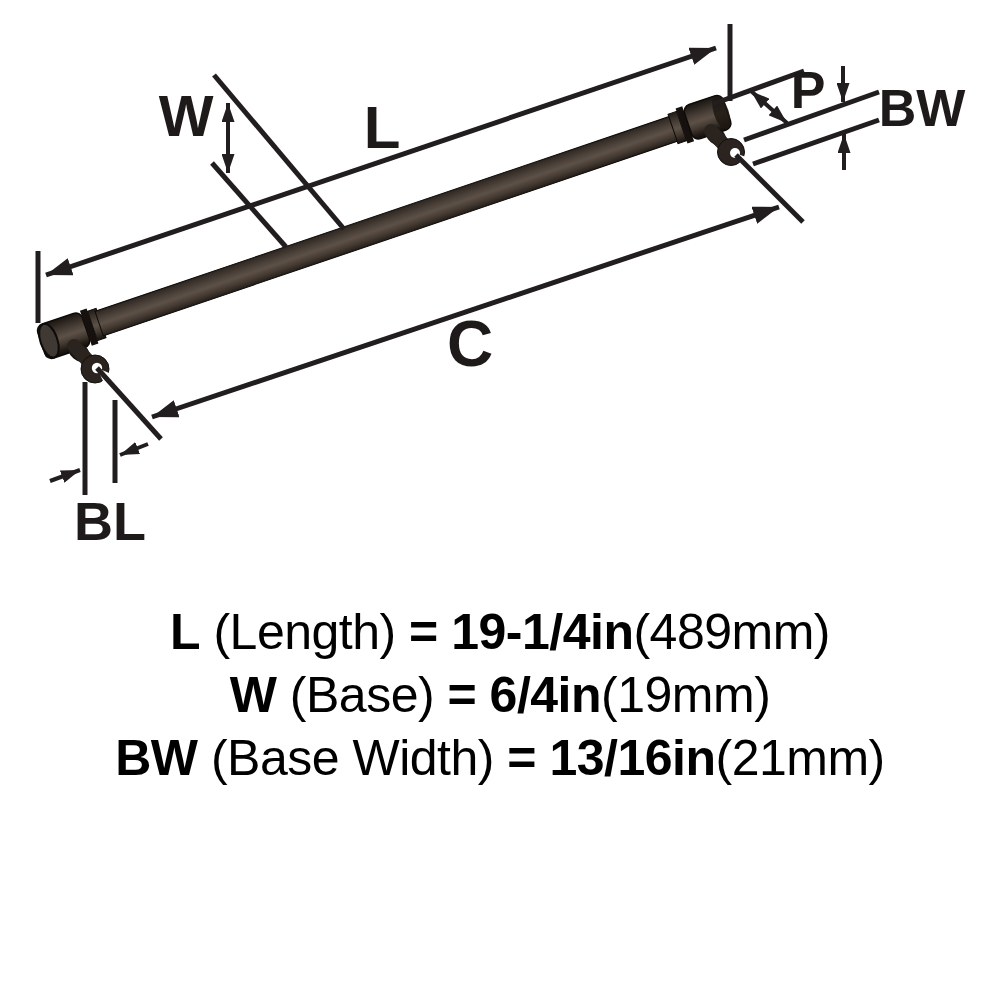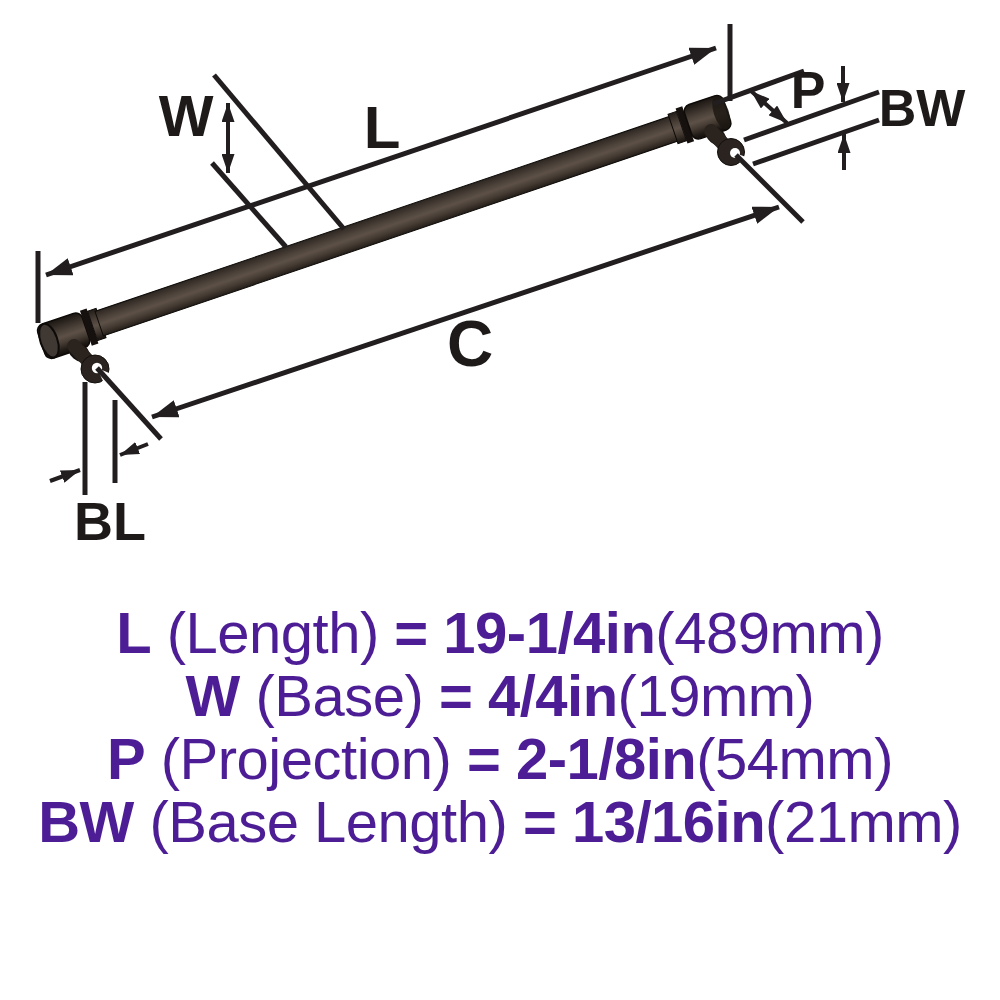--- a/index.html
+++ b/index.html
@@ -15,22 +15,22 @@
   .lbl-W{left:186px;top:116px;font-size:58px;}
   .lbl-L{left:382px;top:128px;font-size:60px;}
   .lbl-P{left:808px;top:90px;font-size:52px;}
   .lbl-BW{left:922px;top:108px;font-size:52px;}
   .lbl-C{left:470px;top:344px;font-size:64px;}
   .lbl-BL{left:110px;top:521px;font-size:54px;}
   .specs{
     position:absolute;left:0;top:601px;width:1000px;text-align:center;
   }
   .spec-row{
-    height:63px;line-height:63px;font-size:58px;letter-spacing:-0.5px;
-    color:#4c1d95;white-space:nowrap;
+    height:63px;line-height:63px;font-size:50px;letter-spacing:-0.5px;
+    color:#000000;white-space:nowrap;
   }
   .spec-row .b{font-weight:700;}
   .spec-row .n{font-weight:400;}
 </style>
 </head>
 <body>
 
 <div class="stage">
 
   <svg class="diagram-svg" width="1000" height="575" viewBox="0 0 1000 575">
@@ -116,18 +116,17 @@
 
   <span class="dim-label lbl-W">W</span>
   <span class="dim-label lbl-L">L</span>
   <span class="dim-label lbl-P">P</span>
   <span class="dim-label lbl-BW">BW</span>
   <span class="dim-label lbl-C">C</span>
   <span class="dim-label lbl-BL">BL</span>
 
   <div class="specs">
     <div class="spec-row"><span class="b">L</span> <span class="n">(Length)</span> <span class="b">=</span> <span class="b">19-1/4in</span><span class="n">(489mm)</span></div>
-    <div class="spec-row"><span class="b">W</span> <span class="n">(Base)</span> <span class="b">=</span> <span class="b">4/4in</span><span class="n">(19mm)</span></div>
-    <div class="spec-row"><span class="b">P</span> <span class="n">(Projection)</span> <span class="b">=</span> <span class="b">2-1/8in</span><span class="n">(54mm)</span></div>
-    <div class="spec-row"><span class="b">BW</span> <span class="n">(Base Length)</span> <span class="b">=</span> <span class="b">13/16in</span><span class="n">(21mm)</span></div>
+    <div class="spec-row"><span class="b">W</span> <span class="n">(Base)</span> <span class="b">=</span> <span class="b">6/4in</span><span class="n">(19mm)</span></div>
+    <div class="spec-row"><span class="b">BW</span> <span class="n">(Base Width)</span> <span class="b">=</span> <span class="b">13/16in</span><span class="n">(21mm)</span></div>
   </div>
 
 </div>
 
 </body></html>

